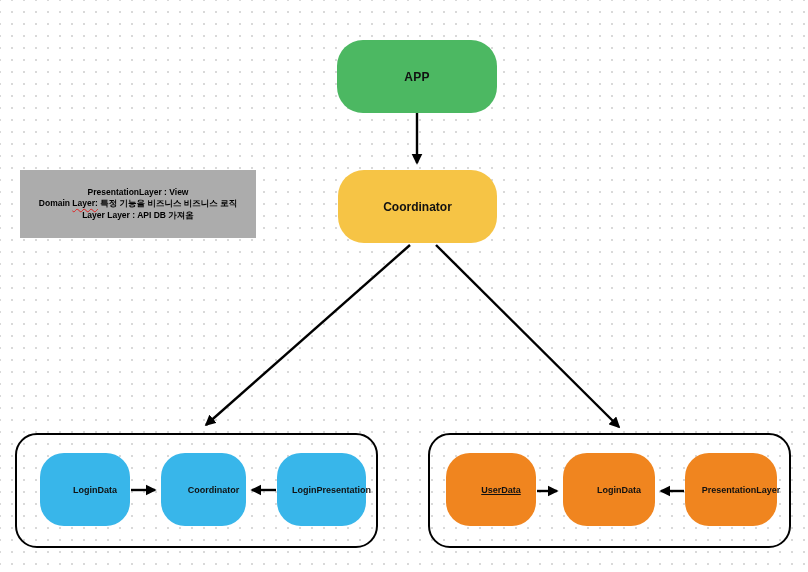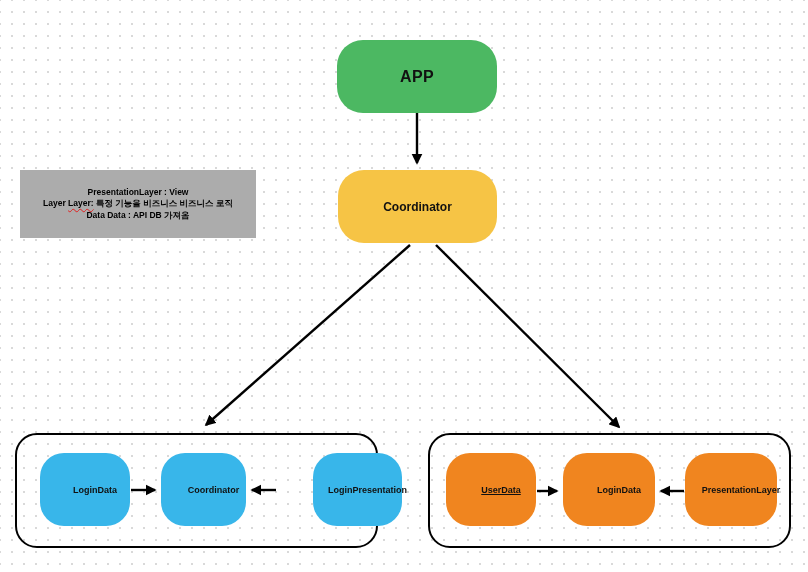--- a/index.html
+++ b/index.html
@@ -33,21 +33,21 @@
     text-align: center;
     color: #111111;
     font-weight: 700;
     white-space: nowrap;
   }
 
   .node-app {
     left: 337px; top: 40px; width: 160px; height: 73px;
     border-radius: 26px;
     background: var(--app-green, #4cb862);
-    font-size: 16px; letter-spacing: .3px;
+    font-size: 12px; letter-spacing: .3px;
   }
   .node-coordinator {
     left: 338px; top: 170px; width: 159px; height: 73px;
     border-radius: 26px;
     background: var(--coordinator-yellow, #f6c445);
     font-size: 12px;
     font-weight: 600;
   }
 
   .note {
@@ -84,21 +84,21 @@
     top: 453px; height: 73px;
     border-radius: 24px;
     font-size: 9px;
     padding-left: 20px;
   }
   .blue   { background: var(--login-blue, #38b6ea); }
   .orange { background: var(--user-orange, #f0851f); }
 
   .node-login-data          { left: 40px;  width: 90px; }
   .node-login-domain        { left: 161px; width: 85px; }
-  .node-login-presentation  { left: 277px; width: 89px; margin-left: 36px; }
+  .node-login-presentation  { left: 277px; width: 89px; }
   .node-user-data           { left: 446px; width: 90px; text-decoration: underline; }
   .node-user-domain         { left: 563px; width: 92px; }
   .node-user-presentation   { left: 685px; width: 92px; }
 </style>
 </head>
 <body>
 
 <div class="canvas">
 
   <svg class="connector-layer" viewBox="0 0 808 572" xmlns="http://www.w3.org/2000/svg">
@@ -119,22 +119,22 @@
   <div class="node node-app">
     <span>APP</span>
   </div>
 
   <div class="node node-coordinator">
     <span>Coordinator</span>
   </div>
 
   <div class="note">
     <div>PresentationLayer : View</div>
-    <div><span>Layer </span><span class="misspelled">Layer:</span><span> 특정 기능을 비즈니스 비즈니스 로직</span></div>
-    <div>Data Data : API DB 가져옴</div>
+    <div><span>Domain </span><span class="misspelled">Layer:</span><span> 특정 기능을 비즈니스 비즈니스 로직</span></div>
+    <div>Layer Layer : API DB 가져옴</div>
   </div>
 
   <div class="group group-login"></div>
   <div class="group group-user"></div>
 
   <div class="node subnode blue node-login-data">
     <span>LoginData</span>
   </div>
   <div class="node subnode blue node-login-domain">
     <span>Coordinator</span>

